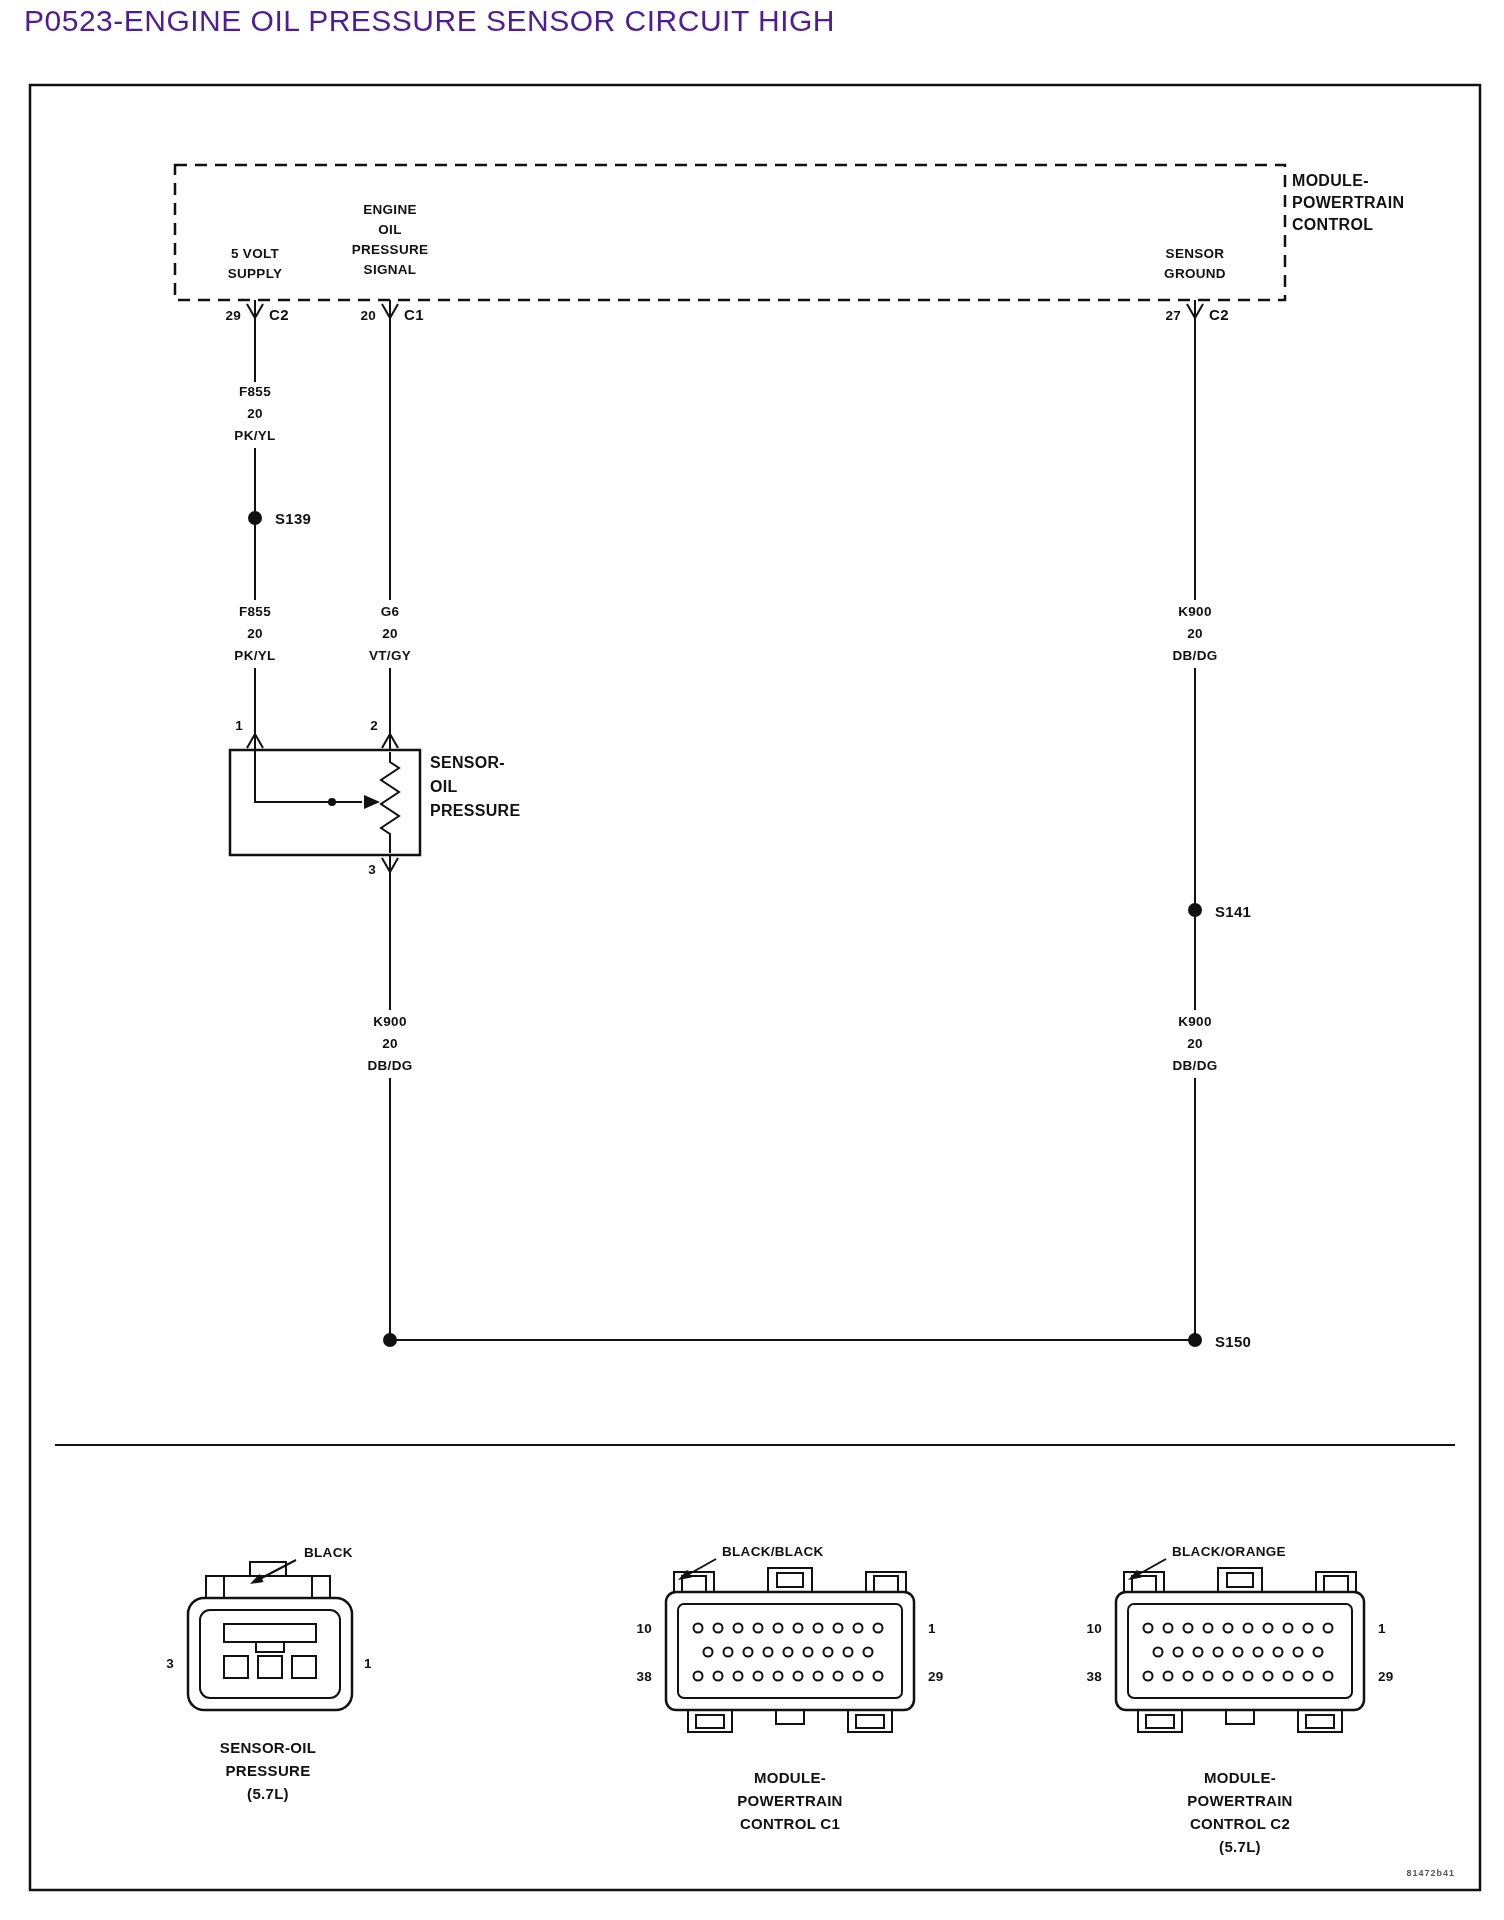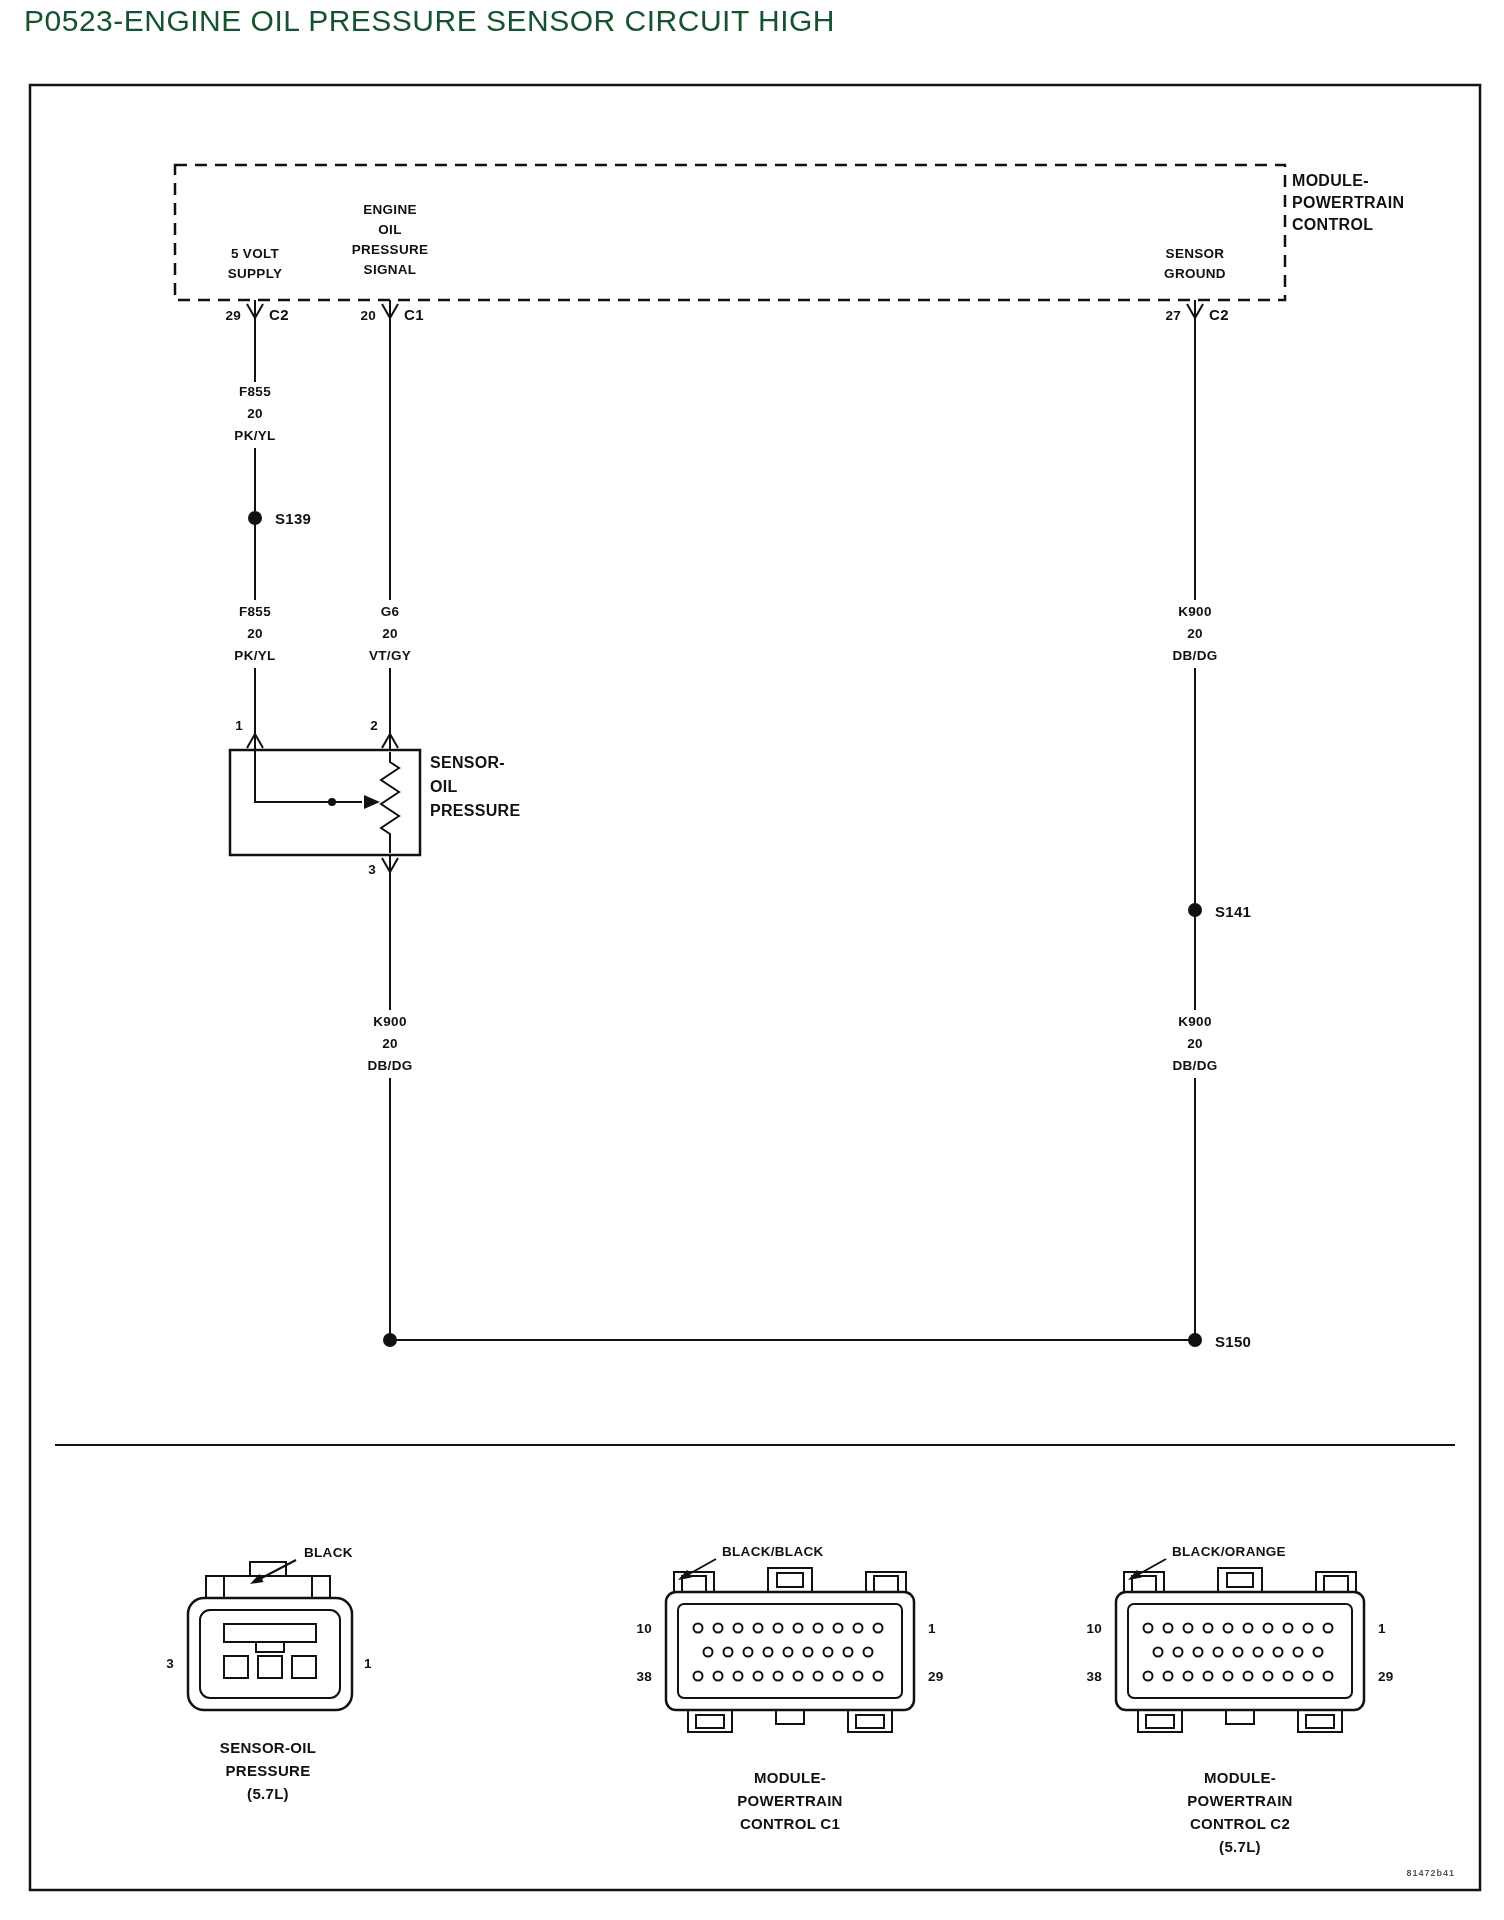--- a/index.html
+++ b/index.html
@@ -1,17 +1,17 @@
 <!DOCTYPE html>
 <html><head>
 <meta charset="utf-8">
 <style>
   html,body{margin:0;padding:0;background:#ffffff;}
   body{width:1504px;height:1920px;position:relative;font-family:"Liberation Sans",sans-serif;}
-  .page-title{position:absolute;left:24px;top:4px;font-size:30px;font-weight:400;letter-spacing:.5px;color:#14532d;margin:0;}
+  .page-title{position:absolute;left:24px;top:4px;font-size:30px;font-weight:400;letter-spacing:.5px;color:#4c1d95;margin:0;}
   svg{position:absolute;left:0;top:0;}
   .ln{stroke:#111;stroke-width:2;fill:none;}
   .ln25{stroke:#111;stroke-width:2.5;fill:none;}
   .dot{fill:#111;stroke:none;}
   .t{font-family:"Liberation Sans",sans-serif;font-weight:bold;fill:#111;}
   .s13{font-size:13.5px;letter-spacing:.3px;}
   .s15{font-size:15px;letter-spacing:.3px;}
   .s16{font-size:16px;letter-spacing:.3px;}
   .s9{font-size:9px;letter-spacing:1px;fill:#555;}
   .mid{text-anchor:middle;}

